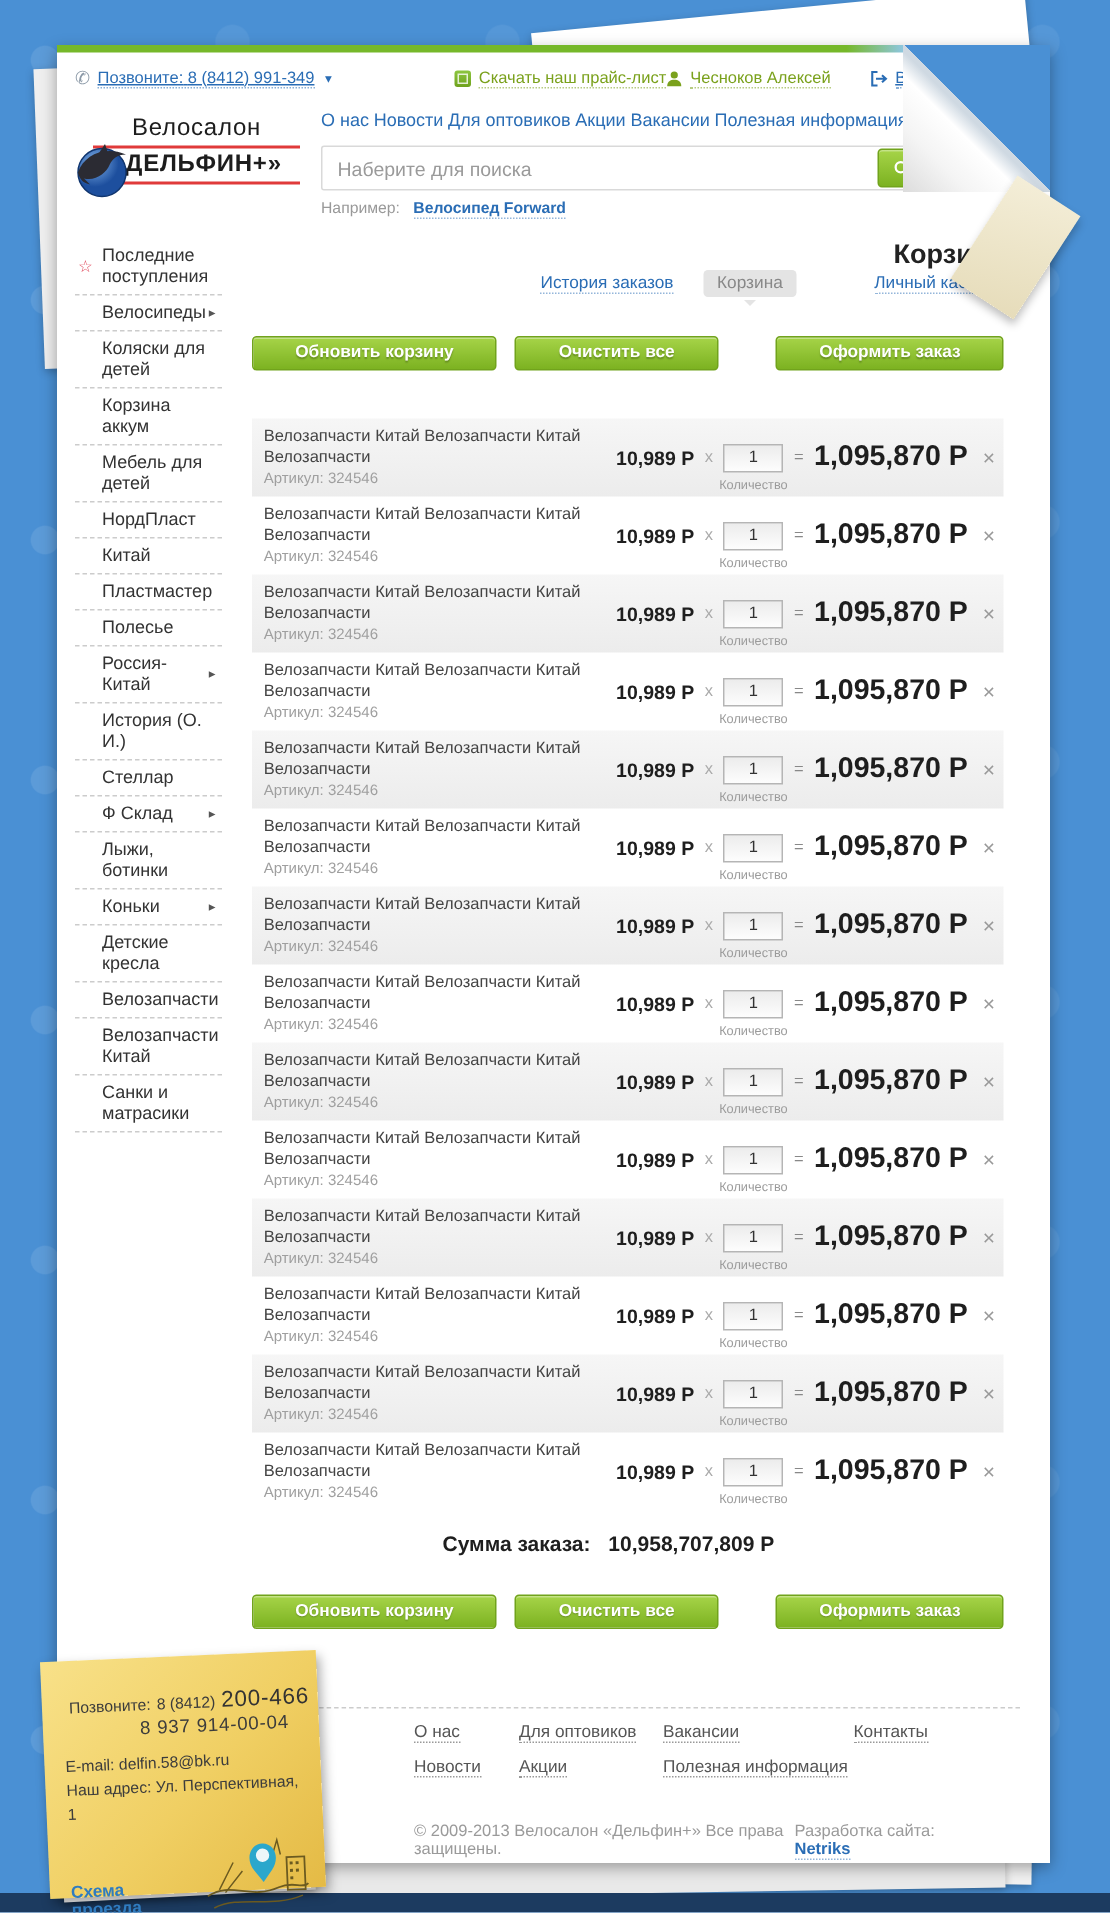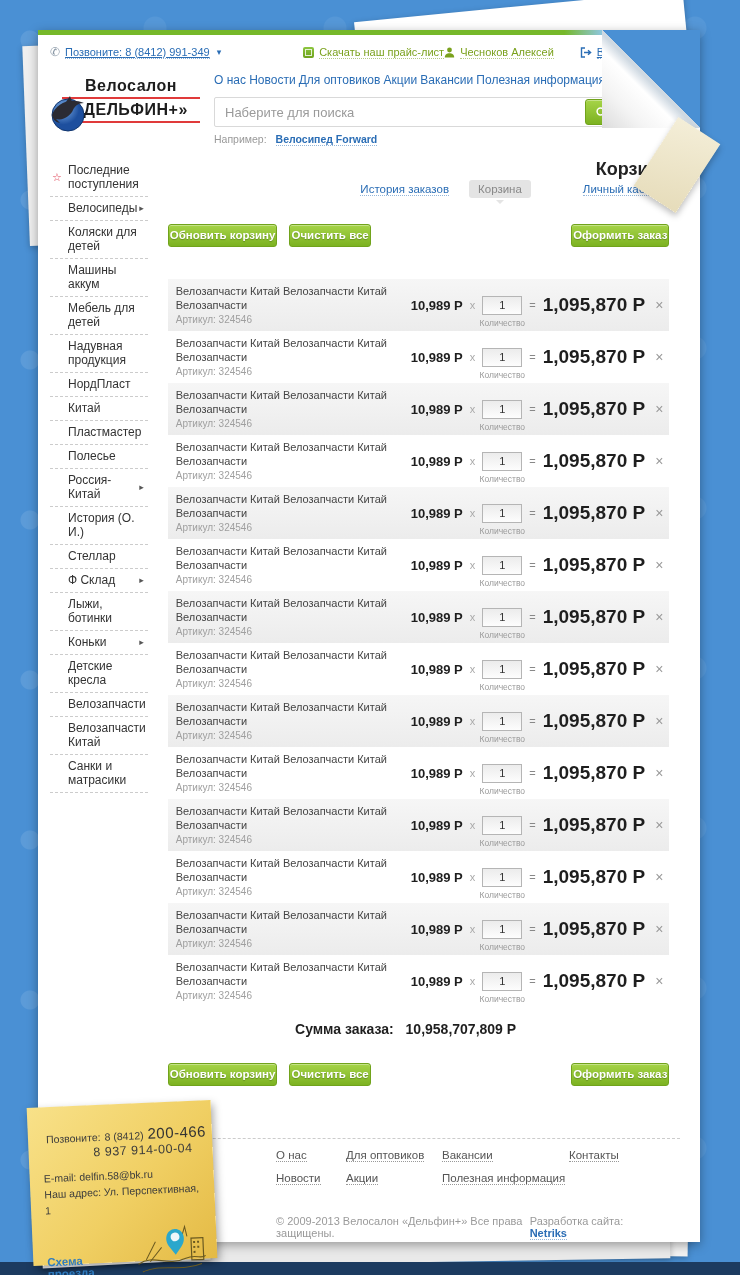--- a/index.html
+++ b/index.html
@@ -42,21 +42,21 @@
   .tb-logout { margin-left:26px; }
   .caret { color:#2a6db5; font-size:9px; margin-left:2px; }
   .phone-glyph { color:#8a98a6; font-size:12px; }
   .xls-icon { width:11px; height:11px; background:linear-gradient(#8cc63f,#6fa21d); border-radius:2px; display:inline-block; position:relative; }
   .xls-icon::after { content:""; position:absolute; inset:2px; border:1px solid rgba(255,255,255,.8); }
 
   
   .header { display:flex; padding:8px 40px 0 12px; }
   .logo { width:150px; position:relative; padding-top:10px; }
   .logo-text { margin-left:12px; text-align:center; }
-  .logo-l1 { font-size:16px; font-weight:bold; color:#1d1d1d; letter-spacing:.5px; }
+  .logo-l1 { font-size:16px; font-weight:normal; color:#1d1d1d; letter-spacing:.5px; }
   .red-line { height:2px; background:#e03a3a; margin:2px 0; }
   .logo-l2 { font-size:16px; font-weight:bold; color:#1d1d1d; letter-spacing:.5px; }
   .dolphin { position:absolute; left:-2px; top:26px; }
   .header-right { flex:1; margin-left:14px; }
   .nav { display:flex; justify-content:space-between; align-items:center; padding-top:6px; }
   .nav-link { font-size:12px; color:#2a6db5; }
   .search-row { position:relative; margin-top:10px; }
   .search-input { width:100%; height:30px; border:1px solid #d9d9d9; border-radius:2px; padding:0 80px 0 10px; font-size:13px; color:#444; background:#fff; font-family:"Liberation Sans",sans-serif; }
   .search-input::placeholder { color:#9a9a9a; }
   .search-btn { position:absolute; right:2px; top:2px; height:26px; padding:0 10px; display:flex; align-items:center; gap:5px; }
@@ -76,21 +76,21 @@
 
   .main { flex:1; margin-left:20px; }
   .main-top { display:flex; align-items:flex-end;flex-direction:column; }
   .page-title { font-size:18px; font-weight:bold; color:#222; }
   .tabs { margin-left:auto; display:flex; align-items:center; gap:20px; font-size:11.5px; }
   .tab-link { color:#2a6db5; border-bottom:1px dotted rgba(42,109,181,.5);margin-left:32px; }
   .tab-active { background:#e4e4e4; color:#888; padding:3px 9px; border-radius:3px; position:relative; }
   .tab-active::after { content:""; position:absolute; left:50%; bottom:-6px; margin-left:-4px; border:4px solid transparent; border-top-color:#e4e4e4; border-bottom:none; }
 
   .btn-row { display:flex; gap:12px; margin-top:26px; }
-  .btn { padding:4px 1px 5px; }
+  .btn { padding:4px 28px 5px; }
   .btn-right { margin-left:auto; }
 
   .cart-list { margin-top:32px; }
   .cart-row { display:flex; align-items:center; padding:7px 6px 7px 8px; height:52px; }
   .cart-row.alt { background:linear-gradient(180deg,#f6f6f6,#ececec); }
   .ci-info { width:225px; }
   .ci-title { font-size:11px; color:#444; line-height:1.25; }
   .ci-sku { font-size:10px; color:#9f9f9f; margin-top:2px; }
   .ci-price { font-size:13px; font-weight:bold; color:#1e1e1e; min-width:62px; text-align:right; white-space:nowrap; }
   .ci-x { color:#aaa; font-size:11px; margin:0 7px; }
@@ -226,29 +226,25 @@
           <span class="sb-indent"></span>
           <span class="sb-label">Велосипеды</span>
           <span class="sb-arrow">▸</span>
         </div>
         <div class="sb-item">
           <span class="sb-indent"></span>
           <span class="sb-label">Коляски для детей</span>
         </div>
         <div class="sb-item">
           <span class="sb-indent"></span>
-          <span class="sb-label">Машины аккум</span>
+          <span class="sb-label">Корзина аккум</span>
         </div>
         <div class="sb-item">
           <span class="sb-indent"></span>
           <span class="sb-label">Мебель для детей</span>
-        </div>
-        <div class="sb-item">
-          <span class="sb-indent"></span>
-          <span class="sb-label">Надувная продукция</span>
         </div>
         <div class="sb-item">
           <span class="sb-indent"></span>
           <span class="sb-label">НордПласт</span>
         </div>
         <div class="sb-item">
           <span class="sb-indent"></span>
           <span class="sb-label">Китай</span>
         </div>
         <div class="sb-item">

